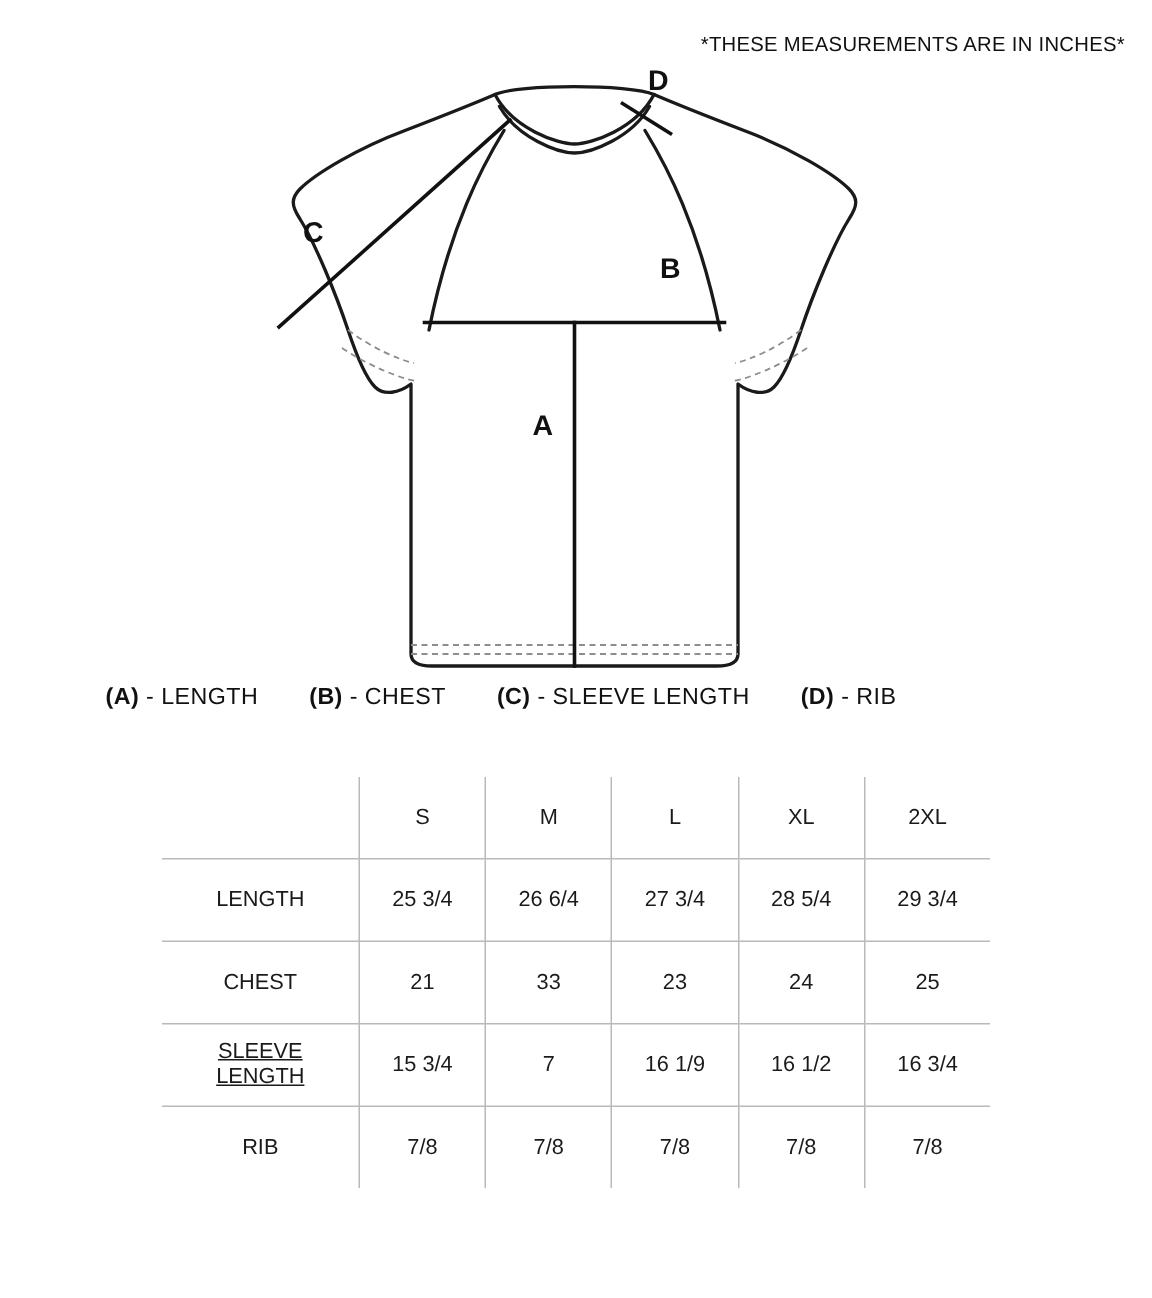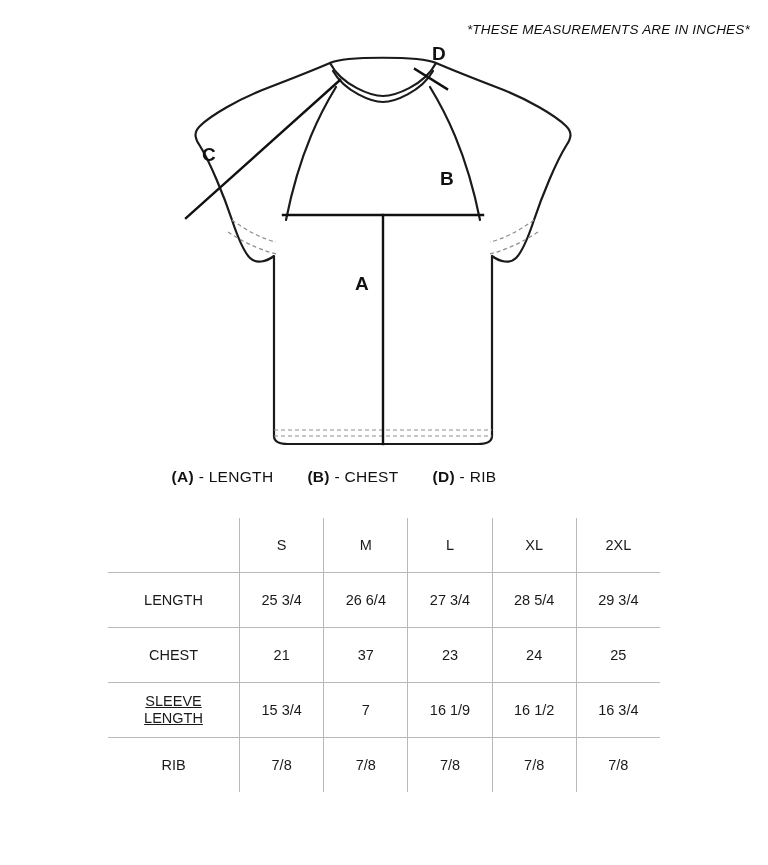--- a/index.html
+++ b/index.html
@@ -17,32 +17,31 @@
   }
   .note {
     position: absolute;
     top: 22px;
     right: 18px;
     font-size: 13.5px;
     letter-spacing: 0.2px;
     font-weight: 400;
     color: #111;
     white-space: nowrap;
-    font-style: italic;
   }
   .shirt-wrap {
     position: absolute;
     top: 30px;
     left: 0;
     width: 768px;
     height: 440px;
   }
   .legend {
     position: absolute;
-    top: 468px;
+    top: 456px;
     left: 0;
     width: 668px;
     display: flex;
     justify-content: center;
     gap: 34px;
     font-size: 15.5px;
     letter-spacing: 0.3px;
     white-space: nowrap;
   }
   .legend .item { color: #111; }
@@ -148,20 +147,25 @@
     <b>(A)</b>
     <span>-</span>
     <span>LENGTH</span>
   </span>
   <span class="item">
     <b>(B)</b>
     <span>-</span>
     <span>CHEST</span>
   </span>
   <span class="item">
+    <b>(C)</b>
+    <span>-</span>
+    <span>SLEEVE LENGTH</span>
+  </span>
+  <span class="item">
     <b>(D)</b>
     <span>-</span>
     <span>RIB</span>
   </span>
 </div>
 
 <table class="size-table">
   <tbody>
     <tr class="head">
       <td class="rowhead"></td>
@@ -175,21 +179,21 @@
       <td class="rowhead">LENGTH</td>
       <td>25 3/4</td>
       <td>26 6/4</td>
       <td>27 3/4</td>
       <td>28 5/4</td>
       <td>29 3/4</td>
     </tr>
     <tr>
       <td class="rowhead">CHEST</td>
       <td>21</td>
-      <td>37</td>
+      <td>33</td>
       <td>23</td>
       <td>24</td>
       <td>25</td>
     </tr>
     <tr>
       <td class="rowhead">
         <span class="cell-line">SLEEVE</span>
         <span class="cell-line">LENGTH</span>
       </td>
       <td>15 3/4</td>

